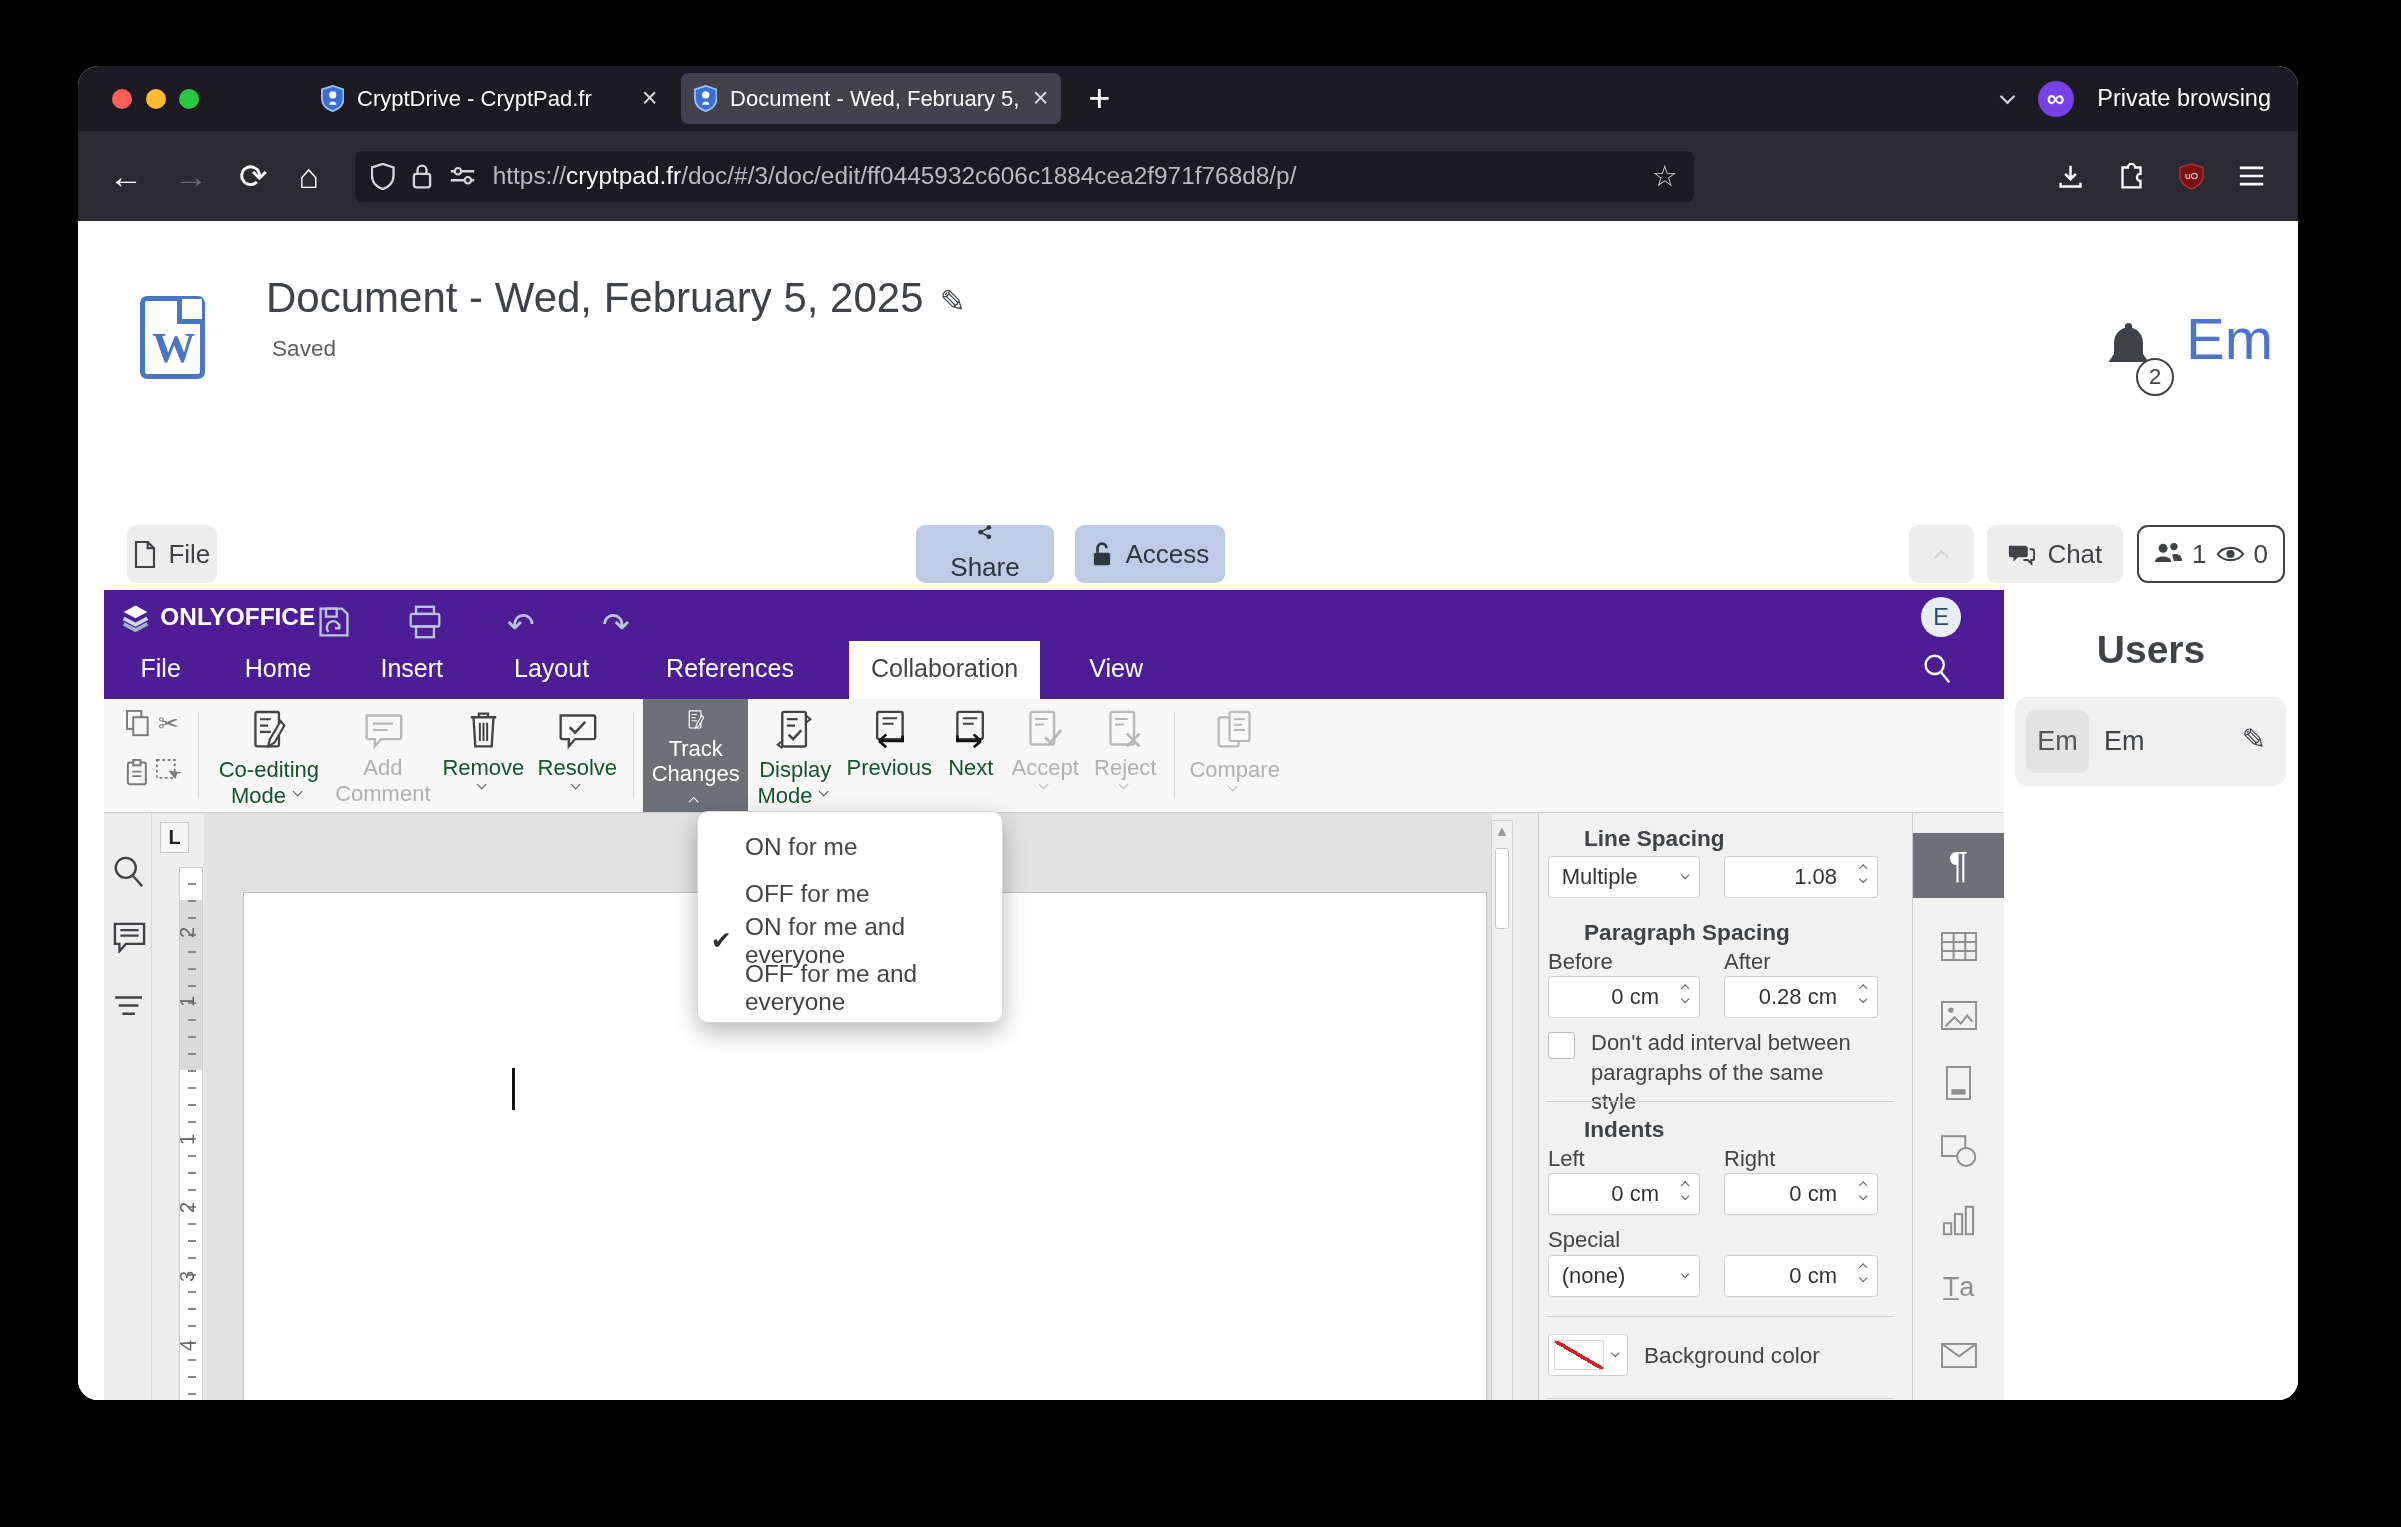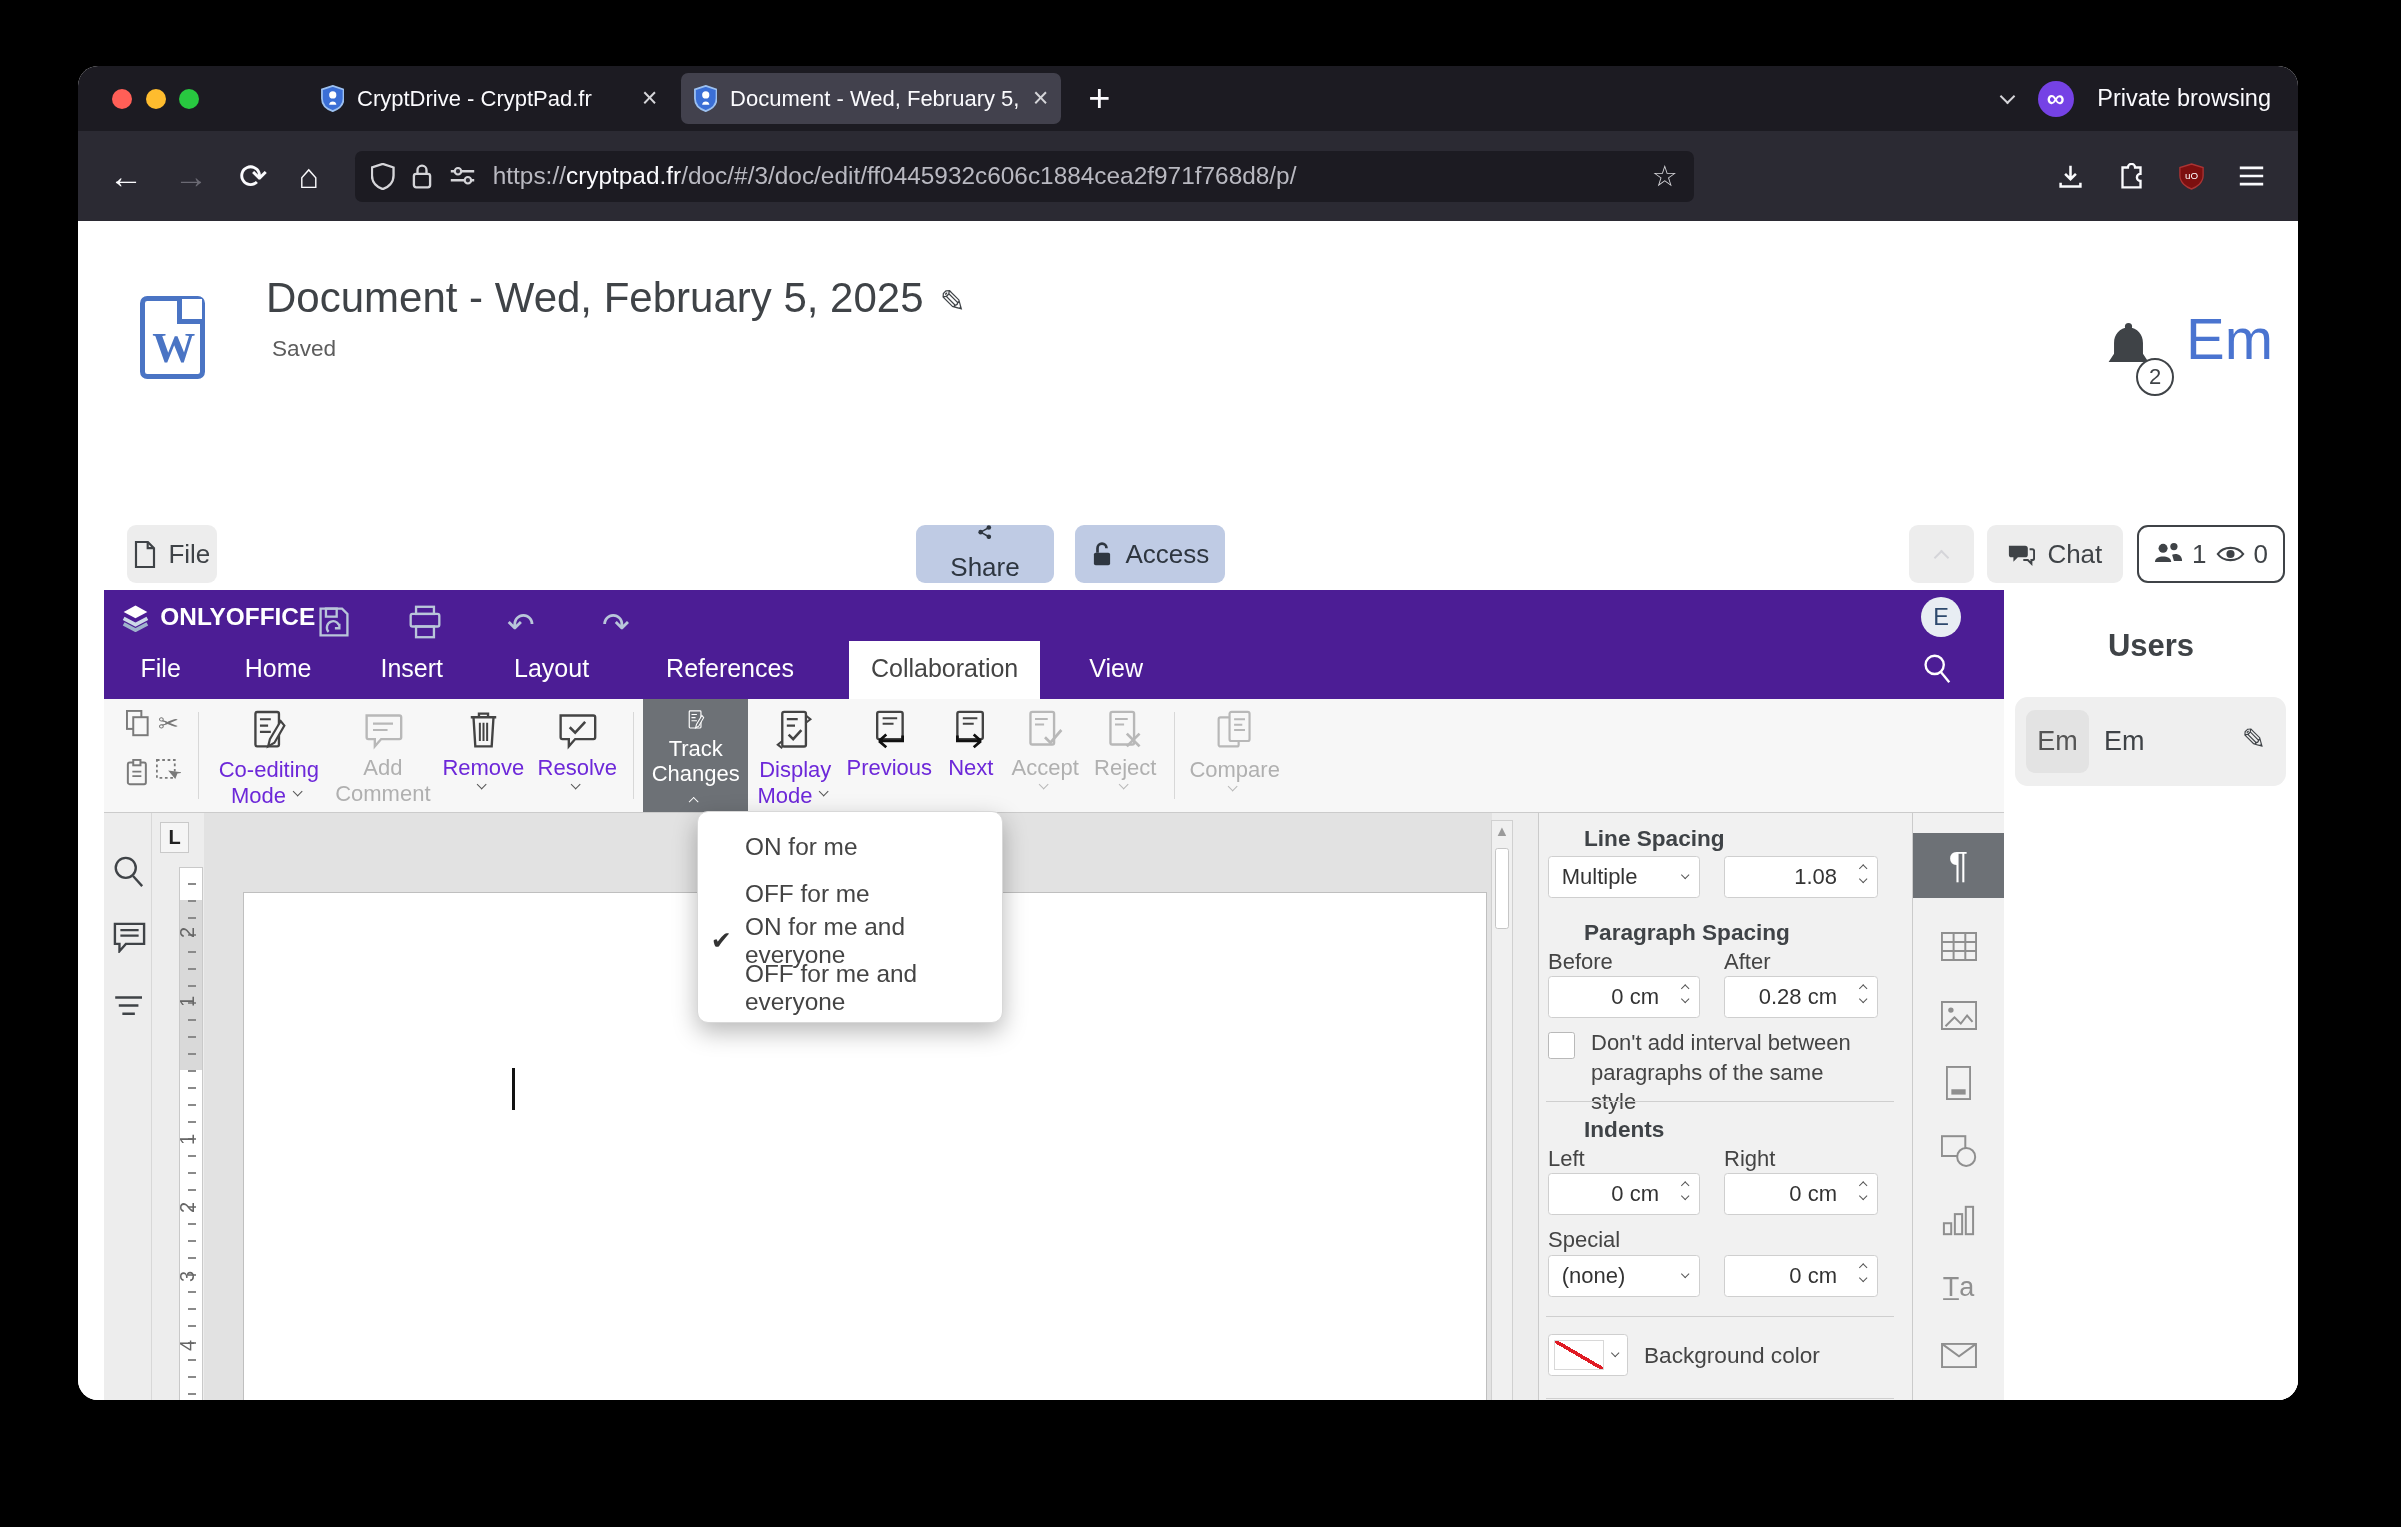--- a/index.html
+++ b/index.html
@@ -66,21 +66,21 @@
   .oo-topic { position:absolute; top:14.5px; color:#b9c6da; font-size:33px; }
   .oo-menu { position:absolute; left:0; top:50px; width:100%; height:59px; display:flex; align-items:flex-end; }
   .mtab { color:#fff; font-size:25px; padding:12.7px 22px 16.3px; }
   .mtab.active { background:#fff; color:#444; }
   .oo-search { position:absolute; right:52px; top:62px; }
   .oo-avatar { position:absolute; right:43px; top:7.2px; width:40px; height:40px; border-radius:50%; background:#e8edf3; color:#2e4a6e; font-size:23.5px; display:flex; align-items:center; justify-content:center; }
 
   .oo-toolbar { position:absolute; left:0; top:109px; width:100%; height:113px; background:#f7f7f7; display:flex; align-items:stretch; padding-left:12.7px; }
   .tdivider { width:0.9px; background:#d8d8d8; margin:12.7px 9px; }
   .smallgrid { display:grid; grid-template-columns:31px 31px; grid-template-rows:49px 49px; align-items:center; justify-items:center; margin:0 5.4px; color:#777; font-size:25px; }
-  .bigbtn { display:flex; flex-direction:column; align-items:center; justify-content:flex-start; padding-top:11px; gap:5.4px; font-size:22px; color:#6d28d9; line-height:1.15; text-align:center; }
+  .bigbtn { display:flex; flex-direction:column; align-items:center; justify-content:flex-start; padding-top:11px; gap:5.4px; font-size:22px; color:#14532d; line-height:1.15; text-align:center; }
   .bigbtn .lbl { display:flex; flex-direction:column; align-items:center; }
   .bigbtn.disabled { color:#b0b0b0; }
   .bigbtn.active { background:#6d7176; color:#fff; }
   .chev.small::before { width:6.3px; height:6.3px; border-width:1.8px; border-color:#555; }
   .bigbtn.disabled .chev.small::before { border-color:#b8b8b8; }
   .bigbtn.active .chev.small::before { border-color:#fff; }
 
   .work { position:absolute; left:0; top:222px; width:100%; height:701px; background:#ededed; border-top:0.9px solid #cbcbcb; }
   .left-strip { position:absolute; left:0; top:0; width:48px; height:701px; background:#ededed; border-right:0.9px solid #d8d8d8; }
   .ls-ic { position:absolute; left:9px; }
@@ -119,21 +119,21 @@
   .swatch { position:absolute; width:80px; height:42px; background:#fff; border:0.9px solid #cfcfcf; border-radius:3.6px; }
   .swatch .inner { position:absolute; left:5.4px; top:5.4px; right:23.5px; bottom:5.4px; border:0.9px solid #d8d8d8; background:linear-gradient(to top right, transparent 0 calc(50% - 1.8px), #e01b24 calc(50% - 1.8px) calc(50% + 1.8px), transparent calc(50% + 1.8px)); }
 
   .istrip { position:absolute; left:1808px; top:0; width:92px; height:701px; background:#f1f1f1; border-left:0.9px solid #cbcbcb; }
   .is-item { position:absolute; left:0; width:100%; height:65px; display:flex; align-items:center; justify-content:center; color:#8f8f8f; }
   .is-item.active { background:#6d7176; color:#fff; }
   .pilcrow { font-size:36px; }
   .ta-glyph { font-size:27px; color:#8f8f8f; }
 
   .users-panel { position:absolute; left:1926px; top:368px; width:294px; height:959px; background:#fff; }
-  .users-title { position:absolute; left:0; top:38px; width:100%; text-align:center; font-size:31px; font-weight:bold; color:#3f4347; }
+  .users-title { position:absolute; left:0; top:38px; width:100%; text-align:center; font-size:39px; font-weight:bold; color:#3f4347; }
   .user-card { position:absolute; left:11px; top:107px; width:271px; height:89px; background:#efefef; border-radius:12.7px; }
   .user-avatar { position:absolute; left:11px; top:12.7px; width:63px; height:63px; background:#e3e3e3; border-radius:9px; display:flex; align-items:center; justify-content:center; font-size:27px; color:#555; }
   .user-name { position:absolute; left:89px; top:29px; font-size:27px; color:#3f4347; }
   .user-pencil { position:absolute; right:20px; top:25px; font-size:29px; color:#3f4347; }
 
   svg { display:block; }
 </style>
 </head>
 <body>
 

